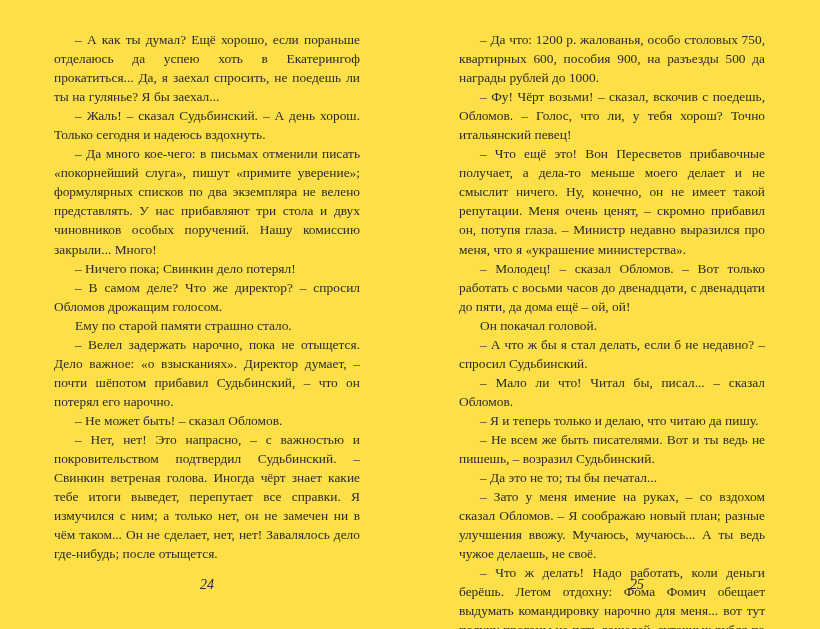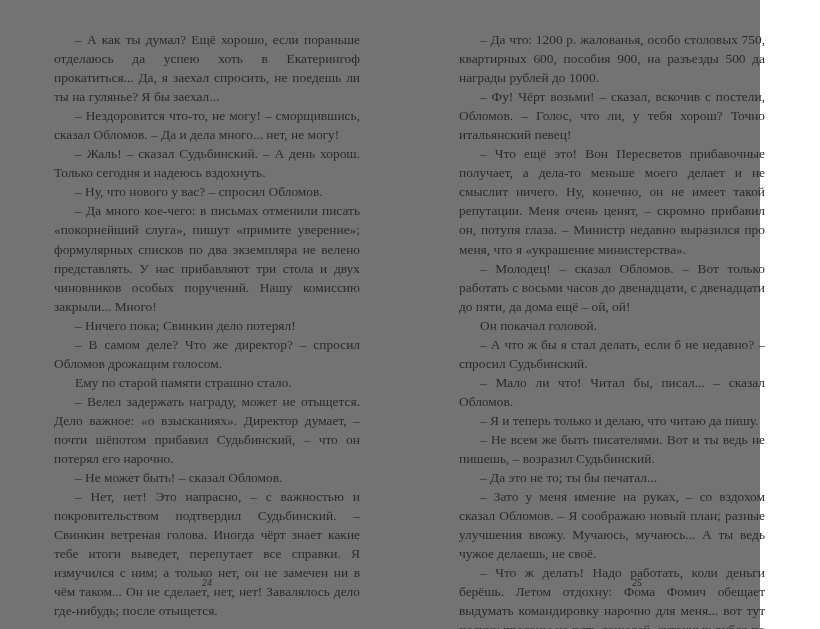--- a/index.html
+++ b/index.html
@@ -1,60 +1,58 @@
 <!DOCTYPE html>
 <html><head>
 <meta charset="utf-8">
 <style>
   html, body { margin: 0; padding: 0; background: #ffffff; }
   body { width: 820px; height: 629px; position: relative; overflow: hidden; }
-  .spread { position: absolute; left: 0; top: 0; width: 760px; height: 629px; background: #737373; }
+  .spread { position: absolute; left: 0; top: 0; width: 820px; height: 629px; background: #fde047; }
   .page { position: absolute; top: 30px; width: 306px; }
   .page.left { left: 54px; }
   .page.right { left: 459px; }
   .text {
     font-family: "Liberation Serif", "DejaVu Serif", serif;
     font-size: 13.4px;
     line-height: 19.05px;
     color: #2a2a2a;
     text-align: justify;
     hyphens: manual;
   }
   .text p { margin: 0; text-indent: 21px; }
   .folio {
     position: absolute; top: 577px; width: 306px; text-align: center;
     font-family: "Liberation Serif", "DejaVu Serif", serif;
-    font-style: italic; font-size: 10px; color: #2a2a2a;
+    font-style: italic; font-size: 14px; color: #2a2a2a;
   }
   .folio.left { left: 54px; }
   .folio.right { left: 484px; }
 </style>
 </head>
 <body>
 
 <div class="spread">
   <div class="page left text">
     <p>– А как ты думал? Ещё хорошо, если пораньше отделаюсь да успею хоть в Екатерингоф прокатиться... Да, я заехал спросить, не поедешь ли ты на гулянье? Я бы заехал...</p>
-    <p>– Нездоровится что-то, не могу! – сморщившись, сказал Обломов. – Да и дела много... нет, не могу!</p>
     <p>– Жаль! – сказал Судьбинский. – А день хорош. Только сегодня и надеюсь вздохнуть.</p>
-    <p>– Ну, что нового у вас? – спросил Обломов.</p>
     <p>– Да много кое-чего: в письмах отменили писать «покорнейший слуга», пишут «примите уверение»; формулярных списков по два экземпляра не велено представлять. У нас прибавляют три стола и двух чиновников особых поручений. Нашу комиссию закрыли... Много!</p>
     <p>– Ничего пока; Свинкин дело потерял!</p>
     <p>– В самом деле? Что же директор? – спросил Обломов дрожащим голосом.</p>
     <p>Ему по старой памяти страшно стало.</p>
-    <p>– Велел задержать награду, может не отыщется. Дело важное: «о взысканиях». Директор думает, – почти шёпотом прибавил Судьбинский, – что он потерял его нарочно.</p>
+    <p>– Велел задержать нарочно, пока не отыщется. Дело важное: «о взысканиях». Директор думает, – почти шёпотом прибавил Судьбинский, – что он потерял его нарочно.</p>
     <p>– Не может быть! – сказал Обломов.</p>
     <p>– Нет, нет! Это напрасно, – с важностью и покровительством подтвердил Судьбинский. – Свинкин ветреная голова. Иногда чёрт знает какие тебе итоги выведет, перепутает все справки. Я измучился с ним; а только нет, он не замечен ни в чём таком... Он не сделает, нет, нет! Завалялось дело где-нибудь; после отыщется.</p>
 
   </div>
   <div class="folio left">24</div>
 
   <div class="page right text">
     <p>– Да что: 1200 р. жалованья, особо столовых 750, квартирных 600, пособия 900, на разъезды 500 да награды рублей до 1000.</p>
-    <p>– Фу! Чёрт возьми! – сказал, вскочив с постели, Обломов. – Голос, что ли, у тебя хорош? Точно итальянский певец!</p>
+    <p>– Фу! Чёрт возьми! – сказал, вскочив с поедешь, Обломов. – Голос, что ли, у тебя хорош? Точно итальянский певец!</p>
     <p>– Что ещё это! Вон Пересветов прибавочные получает, а дела-то меньше моего делает и не смыслит ничего. Ну, конечно, он не имеет такой репутации. Меня очень ценят, – скромно прибавил он, потупя глаза. – Министр недавно выразился про меня, что я «украшение министерства».</p>
     <p>– Молодец! – сказал Обломов. – Вот только работать с восьми часов до двенадцати, с двенадцати до пяти, да дома ещё – ой, ой!</p>
     <p>Он покачал головой.</p>
     <p>– А что ж бы я стал делать, если б не недавно? – спросил Судьбинский.</p>
     <p>– Мало ли что! Читал бы, писал... – сказал Обломов.</p>
     <p>– Я и теперь только и делаю, что читаю да пишу.</p>
     <p>– Не всем же быть писателями. Вот и ты ведь не пишешь, – возразил Судьбинский.</p>
     <p>– Да это не то; ты бы печатал...</p>
     <p>– Зато у меня имение на руках, – со вздохом сказал Обломов. – Я соображаю новый план; разные улучшения ввожу. Мучаюсь, мучаюсь... А ты ведь чужое делаешь, не своё.</p>
     <p>– Что ж делать! Надо работать, коли деньги берёшь. Летом отдохну: Фома Фомич обещает выдумать командировку нарочно для меня... вот тут получу прогоны на пять лошадей, суточных рубля по три в сутки, а потом награду...</p>

